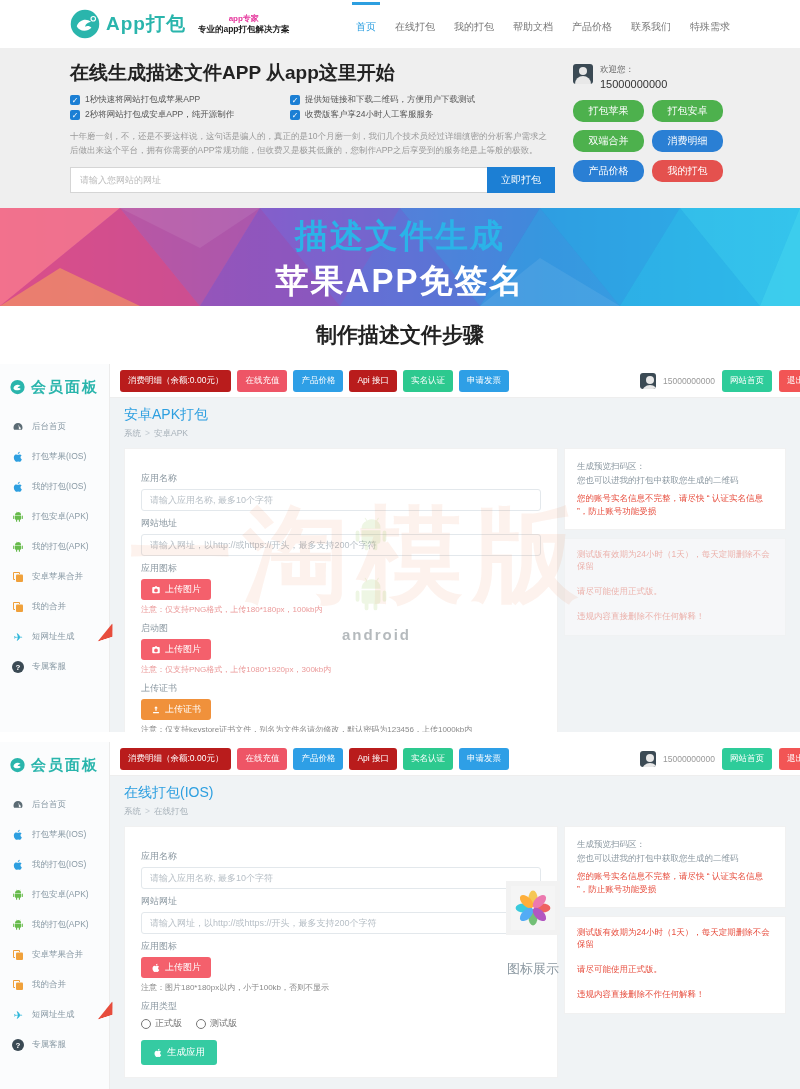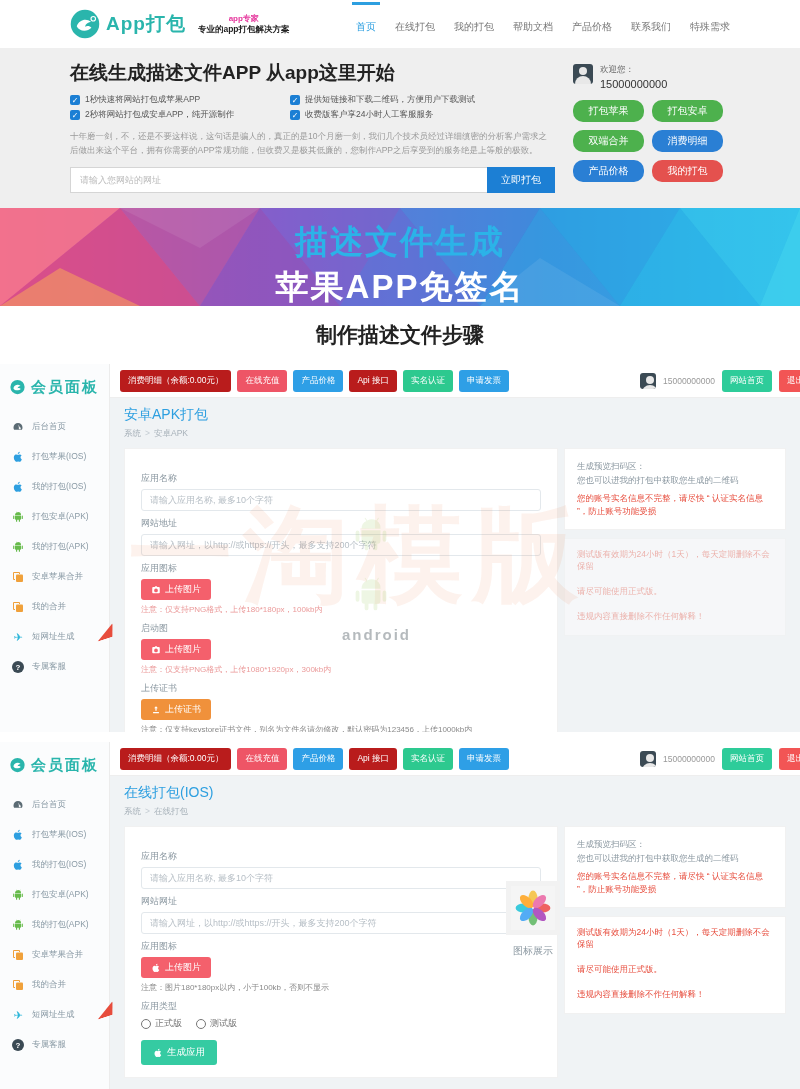--- a/index.html
+++ b/index.html
@@ -40,21 +40,21 @@
   .avatar::before { content:""; position:absolute; top:3px; left:6px; width:8px; height:8px; border-radius:50%; background:#e8e8e8; }
   .avatar::after { content:""; position:absolute; top:12px; left:2px; width:16px; height:10px; border-radius:8px 8px 0 0; background:#e8e8e8; }
   .welcome-label { font-size:8.5px; color:#666; }
   .welcome-phone { font-size:11px; color:#333; margin-top:2px; }
   .quick-grid { display:grid; grid-template-columns:1fr 1fr; gap:8px; }
   .qbtn { height:22px; border:none; border-radius:10px; color:#fff; font-size:10px; cursor:pointer; }
   .qbtn.green { background:#4db14d; } .qbtn.blue { background:#2a7fd4; } .qbtn.red { background:#e4514e; }
   
   .banner { height:98px; position:relative; overflow:hidden; }
   .banner svg.poly { position:absolute; inset:0; width:100%; height:100%; }
-  .banner-content { position:relative; z-index:2; text-align:center; padding-top:12px; }
+  .banner-content { position:relative; z-index:2; text-align:center; padding-top:6px; }
   .banner-title { font-size:33px; font-weight:bold; letter-spacing:2px; }
   .banner-title .hl { color:#2bb3e8; }
   .banner-title .main { color:#fff; }
   
   .steps { height:58px; display:flex; align-items:center; justify-content:center; background:#fff; }
   .steps-title { font-size:21px; font-weight:bold; color:#222; }
   
   .panel { display:flex; overflow:hidden; position:relative; background:#f0f3f5; }
   .panel.p1 { height:368px; }
   .panel-gap { height:10px; background:#fff; }
@@ -109,21 +109,21 @@
   .p-line { font-size:8.5px; color:#8a97a0; line-height:1.7; }
   .p-warn { font-size:8.5px; color:#e74c3c; margin-top:4px; line-height:1.6; }
   .p-note { font-size:8.5px; color:#e74c3c; margin-bottom:13px; }
   .p-note:last-child { margin-bottom:2px; }
   .faded { opacity:.4; }
   .radio-row { display:flex; gap:14px; margin-top:2px; }
   .radio-opt { display:flex; align-items:center; gap:4px; font-size:9px; color:#777; cursor:pointer; }
   .radio-opt input { width:10px; height:10px; accent-color:#2d9fe0; }
   .icon-demo { position:absolute; right:240px; top:105px; text-align:center; }
   .icon-demo .thumb { width:54px; height:54px; background:#f2f2f2; padding:5px; }
-  .icon-demo .cap { font-size:10px; color:#8a97a0; margin-top:5px; }
+  .icon-demo .cap { font-size:13px; color:#8a97a0; margin-top:21px; }
   
   .wm-text { position:absolute; left:128px; top:122px; font-size:105px; font-weight:bold;
     color:rgba(235,110,50,.09); letter-spacing:10px; white-space:nowrap; z-index:6; pointer-events:none; }
   .wm-android-word { position:absolute; left:342px; top:262px; font-size:15px; font-weight:bold;
     letter-spacing:2px; color:rgba(120,130,135,.55); z-index:6; pointer-events:none; }
   .wm-robot { position:absolute; z-index:6; pointer-events:none; opacity:.14; }
   .wm-robot svg { width:38px; height:38px; fill:#8bc34a; }
 </style>
 </head>
 <body>

